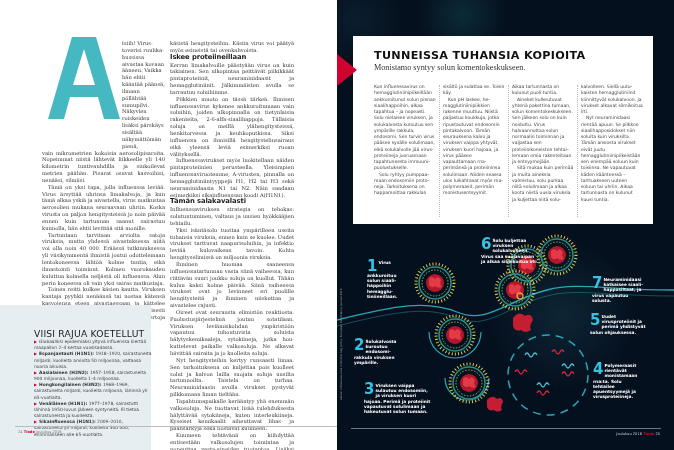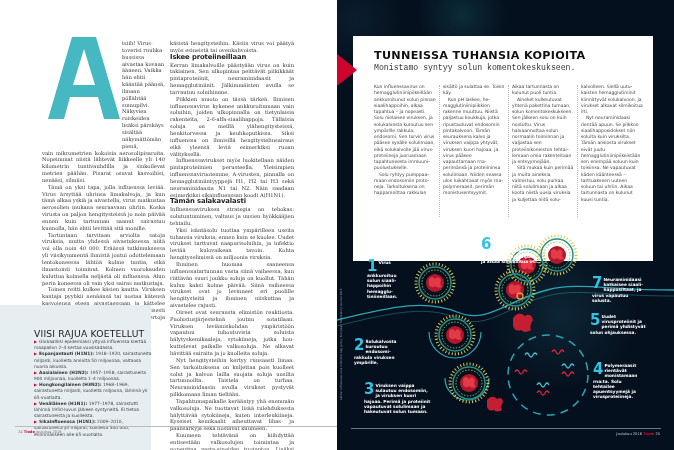--- a/index.html
+++ b/index.html
@@ -22,23 +22,23 @@
 .fb-item .bullet{color:#d0022e;font-size:4px;margin-right:2px}
 .fb-item b{color:#333}
 #rule-left{position:absolute;left:15px;top:426px;width:322px;height:1px;background:#bbb}
 #folio-left{position:absolute;left:18px;top:430px;font-family:"DejaVu Sans",sans-serif;font-size:3.6px;color:#777}
 #folio-left .brand,#folio-right .brand{color:#d0022e;font-weight:bold}
 
 #right-page{position:absolute;left:337px;top:0;width:337px;height:450px;background:#05101e;overflow:hidden}
 #bg-glow1{position:absolute;left:80px;top:-30px;width:90px;height:90px;border-radius:50%;background:radial-gradient(circle,#0c2b38 0%,rgba(5,16,30,0) 70%)}
 #bg-glow2{position:absolute;left:-30px;top:-20px;width:100px;height:80px;border-radius:50%;background:radial-gradient(circle,#0b1e2e 0%,rgba(5,16,30,0) 70%)}
 #bg-glow3{position:absolute;left:150px;top:240px;width:150px;height:150px;border-radius:50%;background:radial-gradient(circle,#0d2535 0%,rgba(5,16,30,0) 70%)}
-#white-panel{position:absolute;left:16px;top:36px;width:300px;height:225px;background:#fff}
+#white-panel{position:absolute;left:16px;top:36px;width:300px;height:188px;background:#fff}
 #right-title{position:absolute;left:21px;top:13px;font-family:"DejaVu Sans",sans-serif;font-weight:bold;font-size:11.2px;color:#111;letter-spacing:0.3px}
-#right-subtitle{position:absolute;left:21px;top:27px;font-family:Liberation Mono, monospace;font-size:8.2px;color:#333}
+#right-subtitle{position:absolute;left:21px;top:27px;font-family:Liberation Serif, serif;font-size:8.2px;color:#333}
 #red-triangle{position:absolute;left:0;top:54px;width:0;height:0;border-top:16px solid transparent;border-bottom:16px solid transparent;border-left:20px solid #d0022e}
 .rcol{position:absolute;top:48px;width:62px;font-family:"DejaVu Sans",sans-serif;font-size:4.5px;line-height:6.25px;color:#444;text-align:left}
 .rcol p+p{text-indent:5px}
 .rcol-sep{position:absolute;top:49px;width:0;height:132px;border-left:0.6px dotted #bbb}
 #rcol1{left:21px}#rcol2{left:90px}#rcol3{left:159px}#rcol4{left:228px}
 #sep1{left:86px}#sep2{left:155px}#sep3{left:224px}
 #intro-text{position:absolute;left:17px;top:232px;font-family:"DejaVu Serif",serif;font-size:6.5px;line-height:8.2px;color:#fff}
 .step{position:absolute;font-family:"DejaVu Sans",sans-serif;font-weight:bold;font-size:4.3px;line-height:5.2px;color:#fff}
 .step .num{float:left;font-size:15px;line-height:13px;color:#35c2e3;margin-right:1px}
 #step1{left:30px;top:260px;width:38px}

